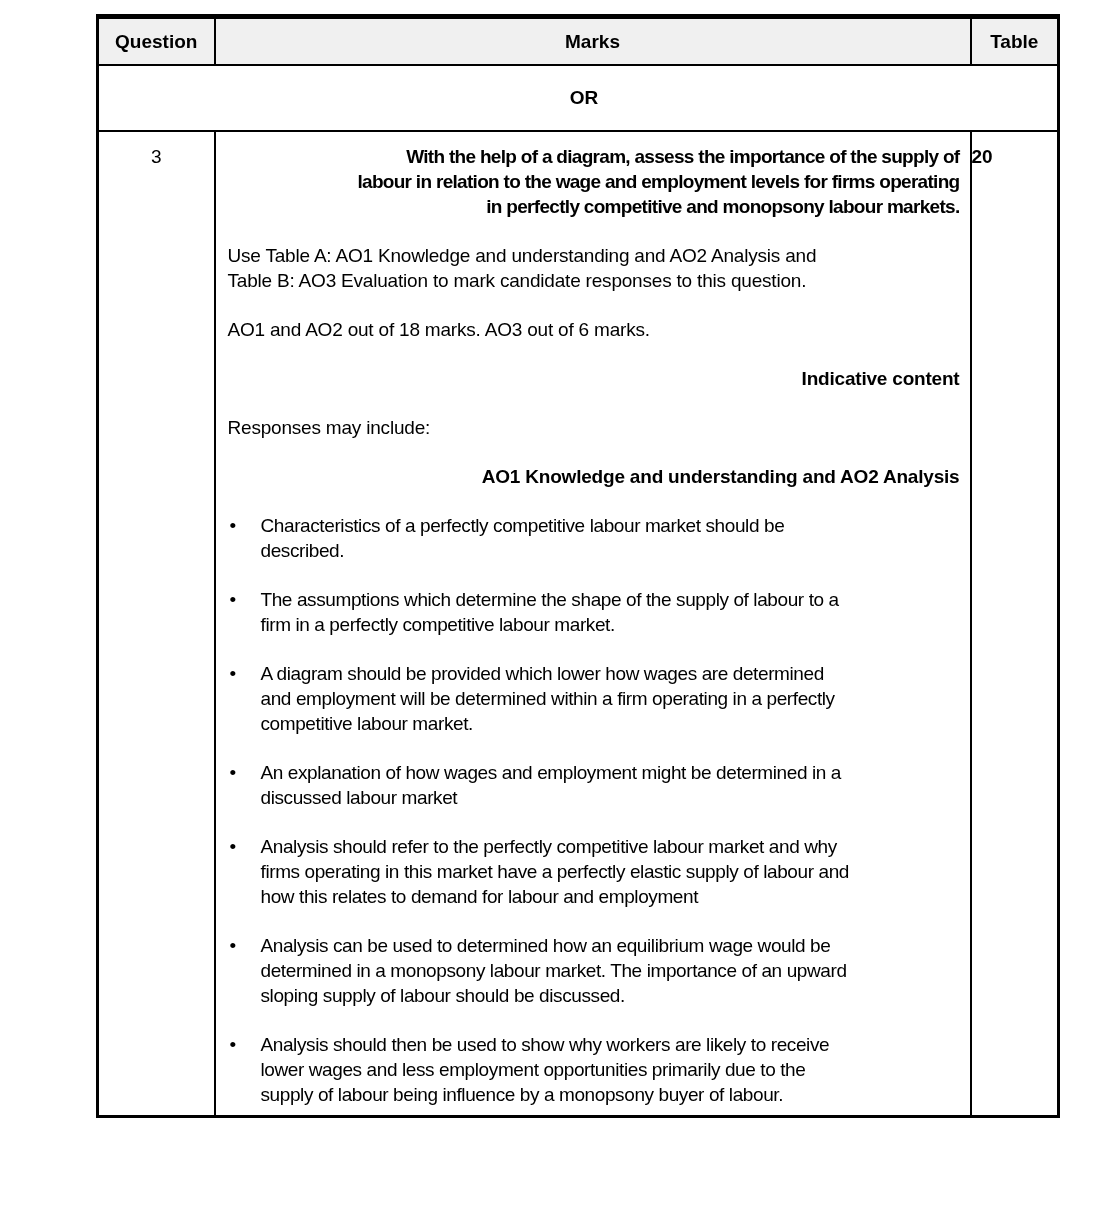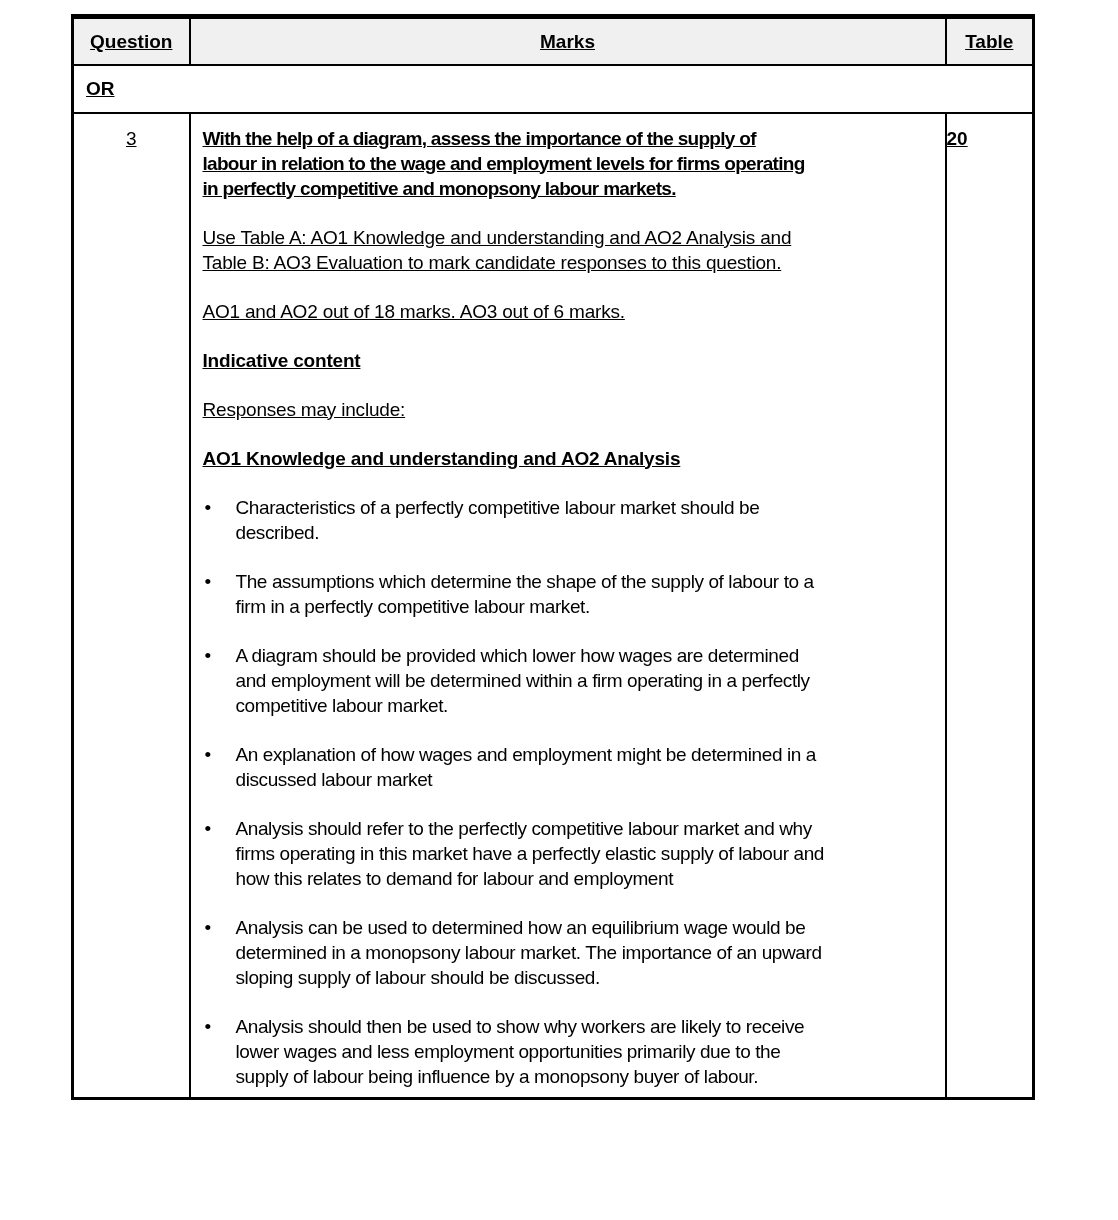--- a/index.html
+++ b/index.html
@@ -10,71 +10,71 @@
   }
   .page {
     position: relative;
     width: 1118px;
     height: 1220px;
     background: #ffffff;
     overflow: hidden;
   }
   table.mark-scheme {
     position: absolute;
-    left: 71px;
+    left: 96px;
     top: 14px;
     width: 961px;
     border-collapse: collapse;
     table-layout: fixed;
     border: 3px solid #000;
     border-top-width: 5px;
     font-size: 19px;
     line-height: 25px;
-    text-decoration: underline;
   }
   col.col-question { width: 117px; }
   col.col-answer   { width: 756px; }
   col.col-marks    { width: 88px; }
 
   th, td { border: 2px solid #000; }
 
   th {
     background: #f0f0f0;
     font-weight: bold;
     height: 48px;
     text-align: center;
     vertical-align: middle;
     font-size: 19px;
   }
   td.or-cell {
     font-weight: bold;
-    height: 48px;
+    height: 66px;
     vertical-align: middle;
     padding-left: 12px;
+    text-align: center;
   }
   td.q-cell {
     text-align: center;
     vertical-align: top;
     padding-top: 12px;
   }
   td.m-cell {
     vertical-align: top;
     font-weight: bold;
     padding: 12px 12px 0 0;
   }
   td.a-cell {
     vertical-align: top;
     padding: 12px 10px 8px 12px;
     letter-spacing: -0.2px;
   }
   .a-cell p {
     margin: 0 0 24px 0;
     white-space: pre-line;
   }
-  .a-cell p.bold { font-weight: bold; }
+  .a-cell p.bold { font-weight: bold; text-align: right; }
   .a-cell p.question-prompt { letter-spacing: -0.7px; }
 
   ul.bullets { list-style: none; }
   ul.bullets li {
     position: relative;
     padding-left: 26px;
     margin-bottom: 24px;
   }
   ul.bullets li:last-child { margin-bottom: 0; }
   .bullet-marker {

